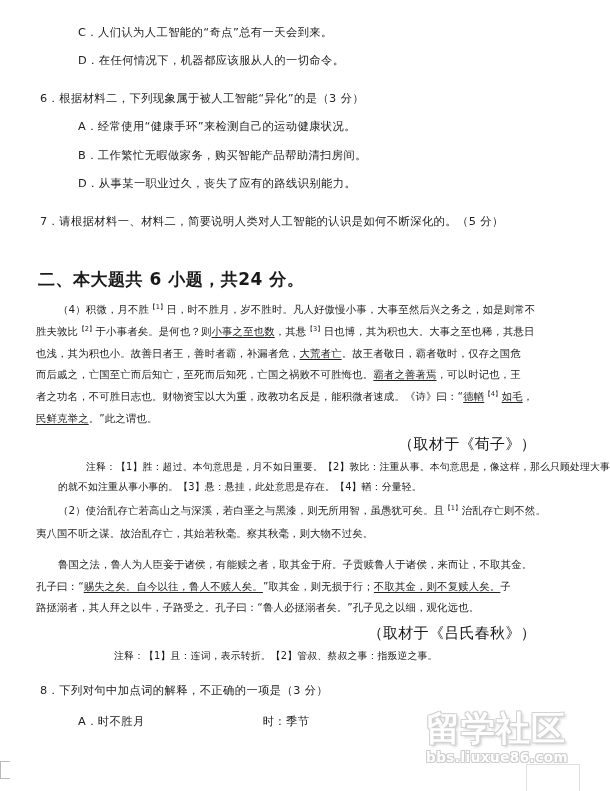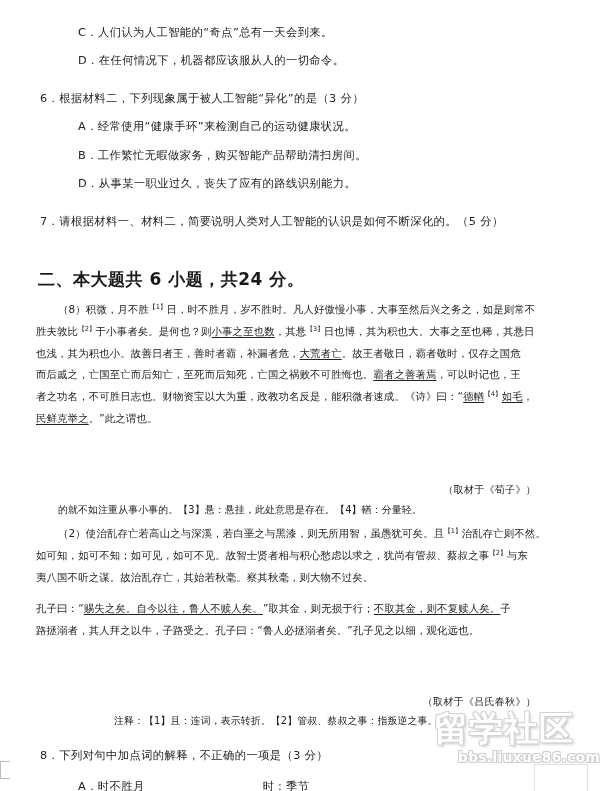--- a/index.html
+++ b/index.html
@@ -74,26 +74,25 @@
   .cline.indent { text-indent: 22px; }
   .u { text-decoration: underline; text-underline-offset: 2px; }
   sup.fn {
     font-size: 6.6px;
     vertical-align: super;
     letter-spacing: 0;
   }
 
   
   .source {
-    font-size: 10px;
+    font-size: 15px;
     letter-spacing: 0.3px;
     text-align: right;
     padding: 6px 16px 2px 0;
     white-space: nowrap;
-    margin-top: 48px;
   }
 
   
   .notes {
     font-size: 9.9px;
     letter-spacing: 0.15px;
     line-height: 1.0;
     padding: 5.5px 0;
     margin-left: 50px;
     white-space: nowrap;
@@ -108,21 +107,21 @@
     display: block;
     white-space: nowrap;
     font-size: 11.3px;
     letter-spacing: 0.4px;
   }
   .ans-row .gloss { display: inline-block; margin-left: 118px; text-align: center; }
 
   
   .watermark {
     position: absolute;
-    right: 16px;
+    right: 24px;
     bottom: 6px;
     width: 160px;
     height: 74px;
     pointer-events: none;
     user-select: none;
   }
   .wm-text {
     font-size: 34px;
     font-weight: bold;
     letter-spacing: 1px;
@@ -137,21 +136,20 @@
   .wm-url {
     font-size: 13.5px;
     font-weight: bold;
     letter-spacing: 0.5px;
     color: #ffffff;
     text-shadow:
       1px 1px 0 #cfcfcf, -1px -1px 0 #cfcfcf,
       1px -1px 0 #cfcfcf, -1px 1px 0 #cfcfcf;
     margin-top: 4px;
     white-space: nowrap;
-    margin-left: 24px;
   }
   .wm-box {
     position: absolute;
     right: 6px;
     bottom: -6px;
     width: 52px;
     height: 26px;
     border: 1px solid #e0e0e0;
     border-bottom: none;
   }
@@ -184,52 +182,51 @@
   <div class="spacer-sm"></div>
 
   <div class="line qnum">7．请根据材料一、材料二，简要说明人类对人工智能的认识是如何不断深化的。（5 分）</div>
 
   <div class="spacer-lg"></div>
 
   <div class="section-head">二、本大题共 6 小题，共24 分。</div>
 
   <div class="passage">
     <div class="cline indent">
-      <span>（8）积微，月不胜</span><sup class="fn">【1】</sup><span>日，时不胜月，岁不胜时。凡人好傲慢小事，大事至然后兴之务之，如是则常不</span>
+      <span>（4）积微，月不胜</span><sup class="fn">【1】</sup><span>日，时不胜月，岁不胜时。凡人好傲慢小事，大事至然后兴之务之，如是则常不</span>
     </div>
     <div class="cline">
       <span>胜夫敦比</span><sup class="fn">【2】</sup><span>于小事者矣。是何也？则</span><span class="u">小事之至也数</span><span>，其悬</span><sup class="fn">【3】</sup><span>日也博，其为积也大。大事之至也稀，其悬日</span>
     </div>
     <div class="cline">
       <span>也浅，其为积也小。故善日者王，善时者霸，补漏者危，</span><span class="u">大荒者亡</span><span>。故王者敬日，霸者敬时，仅存之国危</span>
     </div>
     <div class="cline">
       <span>而后戚之，亡国至亡而后知亡，至死而后知死，亡国之祸败不可胜悔也。</span><span class="u">霸者之善著焉</span><span>，可以时记也，王</span>
     </div>
     <div class="cline">
       <span>者之功名，不可胜日志也。财物资宝以大为重，政教功名反是，能积微者速成。《诗》曰：“</span><span class="u">德輶</span><sup class="fn">【4】</sup><span class="u">如毛</span><span>，</span>
     </div>
     <div class="cline">
       <span class="u">民鲜克举之</span><span>。”此之谓也。</span>
     </div>
   </div>
 
   <div class="source">（取材于《荀子》）</div>
 
+  <div class="notes">注释：【1】胜：超过。本句意思是，月不如日重要。【2】敦比：注重从事。本句意思是，像这样，那么只顾处理大事</div>
   <div class="notes cont">的就不如注重从事小事的。【3】悬：悬挂，此处意思是存在。【4】輶：分量轻。</div>
 
   <div class="passage">
     <div class="cline indent">
       <span>（2）使治乱存亡若高山之与深溪，若白垩之与黑漆，则无所用智，虽愚犹可矣。且</span><sup class="fn">【1】</sup><span>治乱存亡则不然。</span>
     </div>
-    <div class="cline">
-      <span>如可知，如可不知；如可见，如可不见。故智士贤者相与积心愁虑以求之，犹尚有管叔、蔡叔之事</span><sup class="fn">【2】</sup><span>与东</span>
-    </div>
     <div class="cline">夷八国不听之谋。故治乱存亡，其始若秋毫。察其秋毫，则大物不过矣。</div>
     <div class="spacer-sm"></div>
+    <div class="cline indent">鲁国之法，鲁人为人臣妾于诸侯，有能赎之者，取其金于府。子贡赎鲁人于诸侯，来而让，不取其金。</div>
     <div class="cline">
       <span>孔子曰：“</span><span class="u">赐失之矣。自今以往，鲁人不赎人矣。</span><span>”取其金，则无损于行；</span><span class="u">不取其金，则不复赎人矣。</span><span>子</span>
     </div>
     <div class="cline">路拯溺者，其人拜之以牛，子路受之。孔子曰：“鲁人必拯溺者矣。”孔子见之以细，观化远也。</div>
   </div>
 
   <div class="source">（取材于《吕氏春秋》）</div>
 
   <div class="notes center">注释：【1】且：连词，表示转折。【2】管叔、蔡叔之事：指叛逆之事。</div>
 

